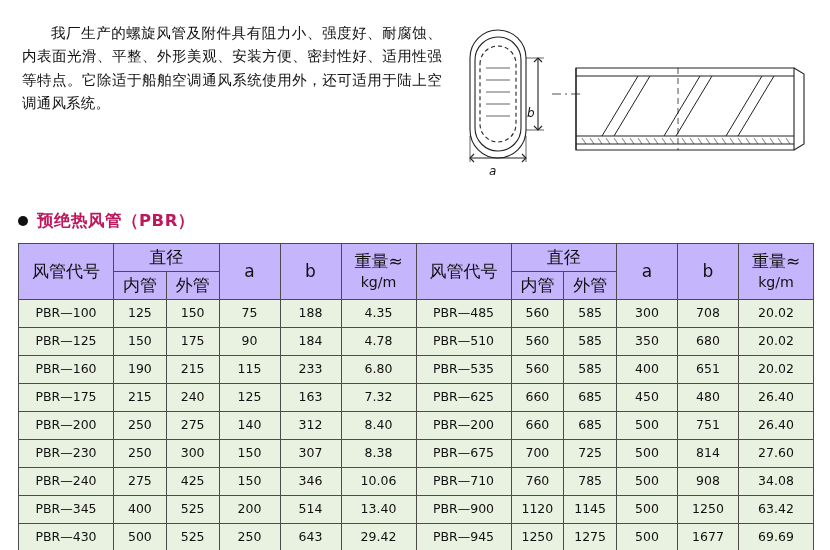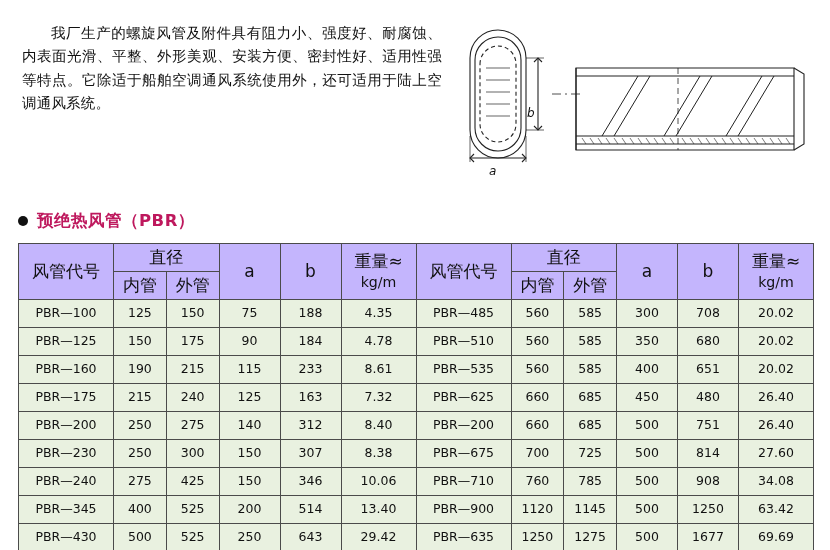--- a/index.html
+++ b/index.html
@@ -237,21 +237,21 @@
             <td class="ab-col">350</td>
             <td class="ab-col">680</td>
             <td class="w-col">20.02</td>
           </tr>
           <tr>
             <td class="code-col">PBR—160</td>
             <td class="dia-col">190</td>
             <td class="dia-col">215</td>
             <td class="ab-col">115</td>
             <td class="ab-col">233</td>
-            <td class="w-col">8.61</td>
+            <td class="w-col">6.80</td>
             <td class="code-col">PBR—535</td>
             <td class="dia-col">560</td>
             <td class="dia-col">585</td>
             <td class="ab-col">400</td>
             <td class="ab-col">651</td>
             <td class="w-col">20.02</td>
           </tr>
           <tr>
             <td class="code-col">PBR—175</td>
             <td class="dia-col">215</td>
@@ -322,21 +322,21 @@
             <td class="ab-col">1250</td>
             <td class="w-col">63.42</td>
           </tr>
           <tr>
             <td class="code-col">PBR—430</td>
             <td class="dia-col">500</td>
             <td class="dia-col">525</td>
             <td class="ab-col">250</td>
             <td class="ab-col">643</td>
             <td class="w-col">29.42</td>
-            <td class="code-col">PBR—635</td>
+            <td class="code-col">PBR—945</td>
             <td class="dia-col">1250</td>
             <td class="dia-col">1275</td>
             <td class="ab-col">500</td>
             <td class="ab-col">1677</td>
             <td class="w-col">69.69</td>
           </tr>
         </tbody>
     </table>
   </div>
 

